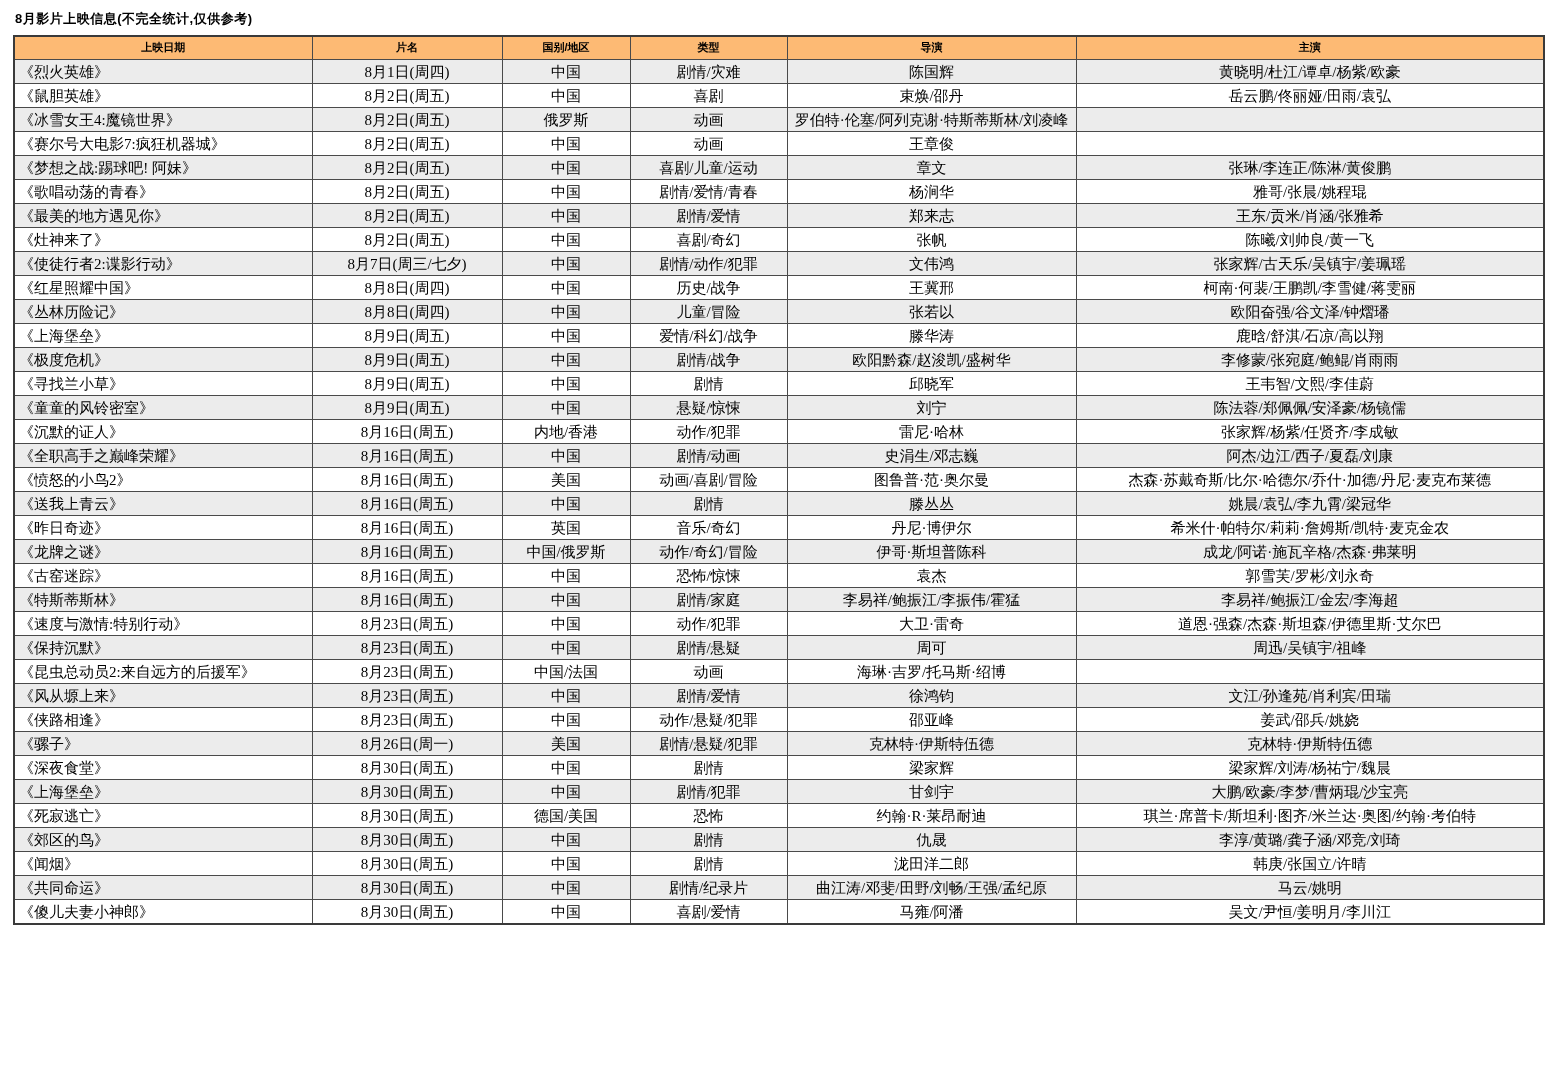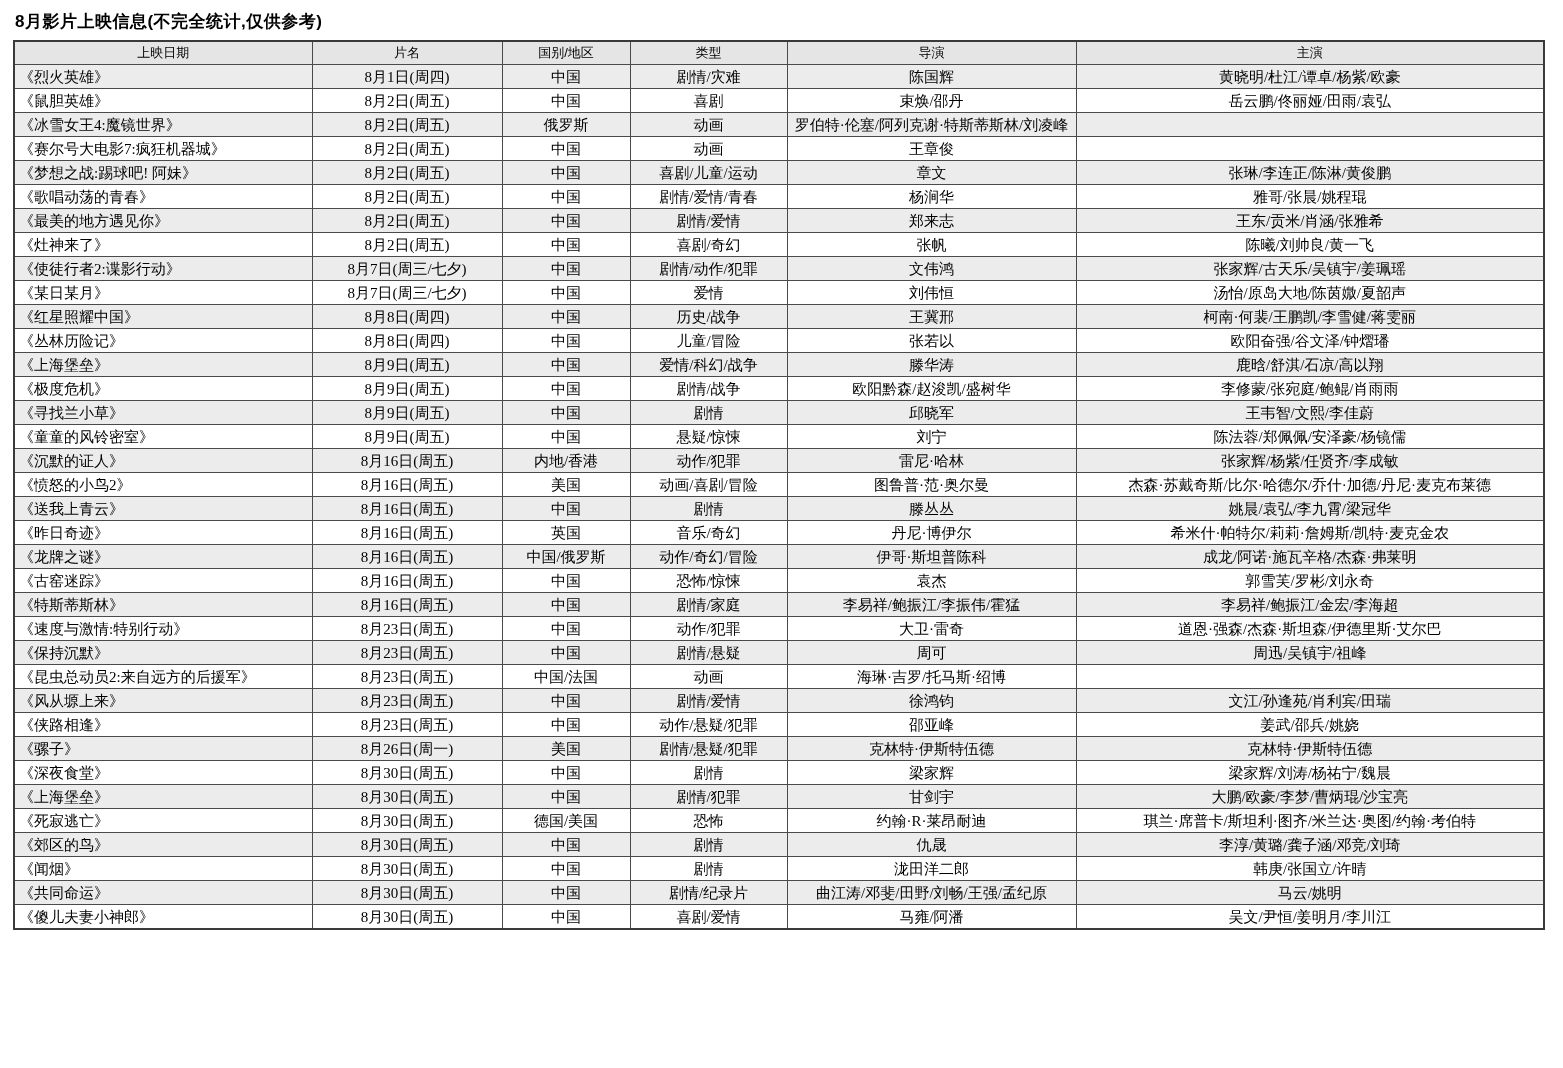--- a/index.html
+++ b/index.html
@@ -4,43 +4,43 @@
 <style>
   html,body { margin:0; padding:0; background:#ffffff; }
   body {
     width:1563px; height:1068px; overflow:hidden;
     font-family:"Liberation Serif","DejaVu Serif",serif;
     color:#000;
   }
   .page { padding:10px 0 0 13px; }
   .page-title {
     font-family:"Liberation Sans","DejaVu Sans",sans-serif;
-    font-size:17px; font-weight:bold; margin:0 0 7px 2px;
+    font-size:13px; font-weight:bold; margin:0 0 7px 2px;
     letter-spacing:0.5px;
   }
   table.movie-table {
     border-collapse:collapse; table-layout:fixed;
     width:1530px;
     border:2px solid #3a3a3a;
   }
   .movie-table th, .movie-table td {
     border:1px solid #4a4a4a;
     font-size:15px;
     line-height:1.2;
     padding:1px 4px;
     height:21px;
     text-align:center;
     vertical-align:middle;
     overflow:hidden;
     word-break:break-all;
   }
   .movie-table th {
     font-family:"Liberation Sans","DejaVu Sans",sans-serif;
-    font-weight:normal; font-size:13px; height:20px;
-    background:#e5e5e5;
+    font-weight:bold; font-size:11px; height:20px;
+    background:#fdba74;
   }
   .movie-table td:first-child { text-align:left; }
   .movie-table tbody tr:nth-child(odd) { background:#ececec; }
   .movie-table tbody tr:nth-child(even) { background:#ffffff; }
 </style>
 </head>
 <body>
 
 <div class="page">
   <h1 class="page-title">8月影片上映信息(不完全统计,仅供参考)</h1>
@@ -131,28 +131,20 @@
         </tr>
         <tr>
           <td>《使徒行者2:谍影行动》</td>
           <td>8月7日(周三/七夕)</td>
           <td>中国</td>
           <td>剧情/动作/犯罪</td>
           <td>文伟鸿</td>
           <td>张家辉/古天乐/吴镇宇/姜珮瑶</td>
         </tr>
         <tr>
-          <td>《某日某月》</td>
-          <td>8月7日(周三/七夕)</td>
-          <td>中国</td>
-          <td>爱情</td>
-          <td>刘伟恒</td>
-          <td>汤怡/原岛大地/陈茵媺/夏韶声</td>
-        </tr>
-        <tr>
           <td>《红星照耀中国》</td>
           <td>8月8日(周四)</td>
           <td>中国</td>
           <td>历史/战争</td>
           <td>王冀邢</td>
           <td>柯南·何裴/王鹏凯/李雪健/蒋雯丽</td>
         </tr>
         <tr>
           <td>《丛林历险记》</td>
           <td>8月8日(周四)</td>
@@ -193,20 +185,28 @@
           <td>刘宁</td>
           <td>陈法蓉/郑佩佩/安泽豪/杨镜儒</td>
         </tr>
         <tr>
           <td>《沉默的证人》</td>
           <td>8月16日(周五)</td>
           <td>内地/香港</td>
           <td>动作/犯罪</td>
           <td>雷尼·哈林</td>
           <td>张家辉/杨紫/任贤齐/李成敏</td>
+        </tr>
+        <tr>
+          <td>《全职高手之巅峰荣耀》</td>
+          <td>8月16日(周五)</td>
+          <td>中国</td>
+          <td>剧情/动画</td>
+          <td>史涓生/邓志巍</td>
+          <td>阿杰/边江/西子/夏磊/刘康</td>
         </tr>
         <tr>
           <td>《愤怒的小鸟2》</td>
           <td>8月16日(周五)</td>
           <td>美国</td>
           <td>动画/喜剧/冒险</td>
           <td>图鲁普·范·奥尔曼</td>
           <td>杰森·苏戴奇斯/比尔·哈德尔/乔什·加德/丹尼·麦克布莱德</td>
         </tr>
         <tr>

